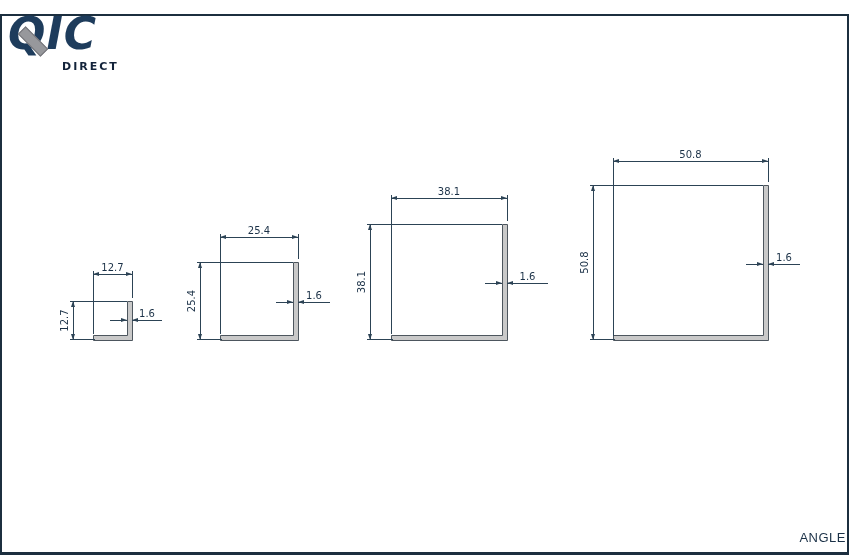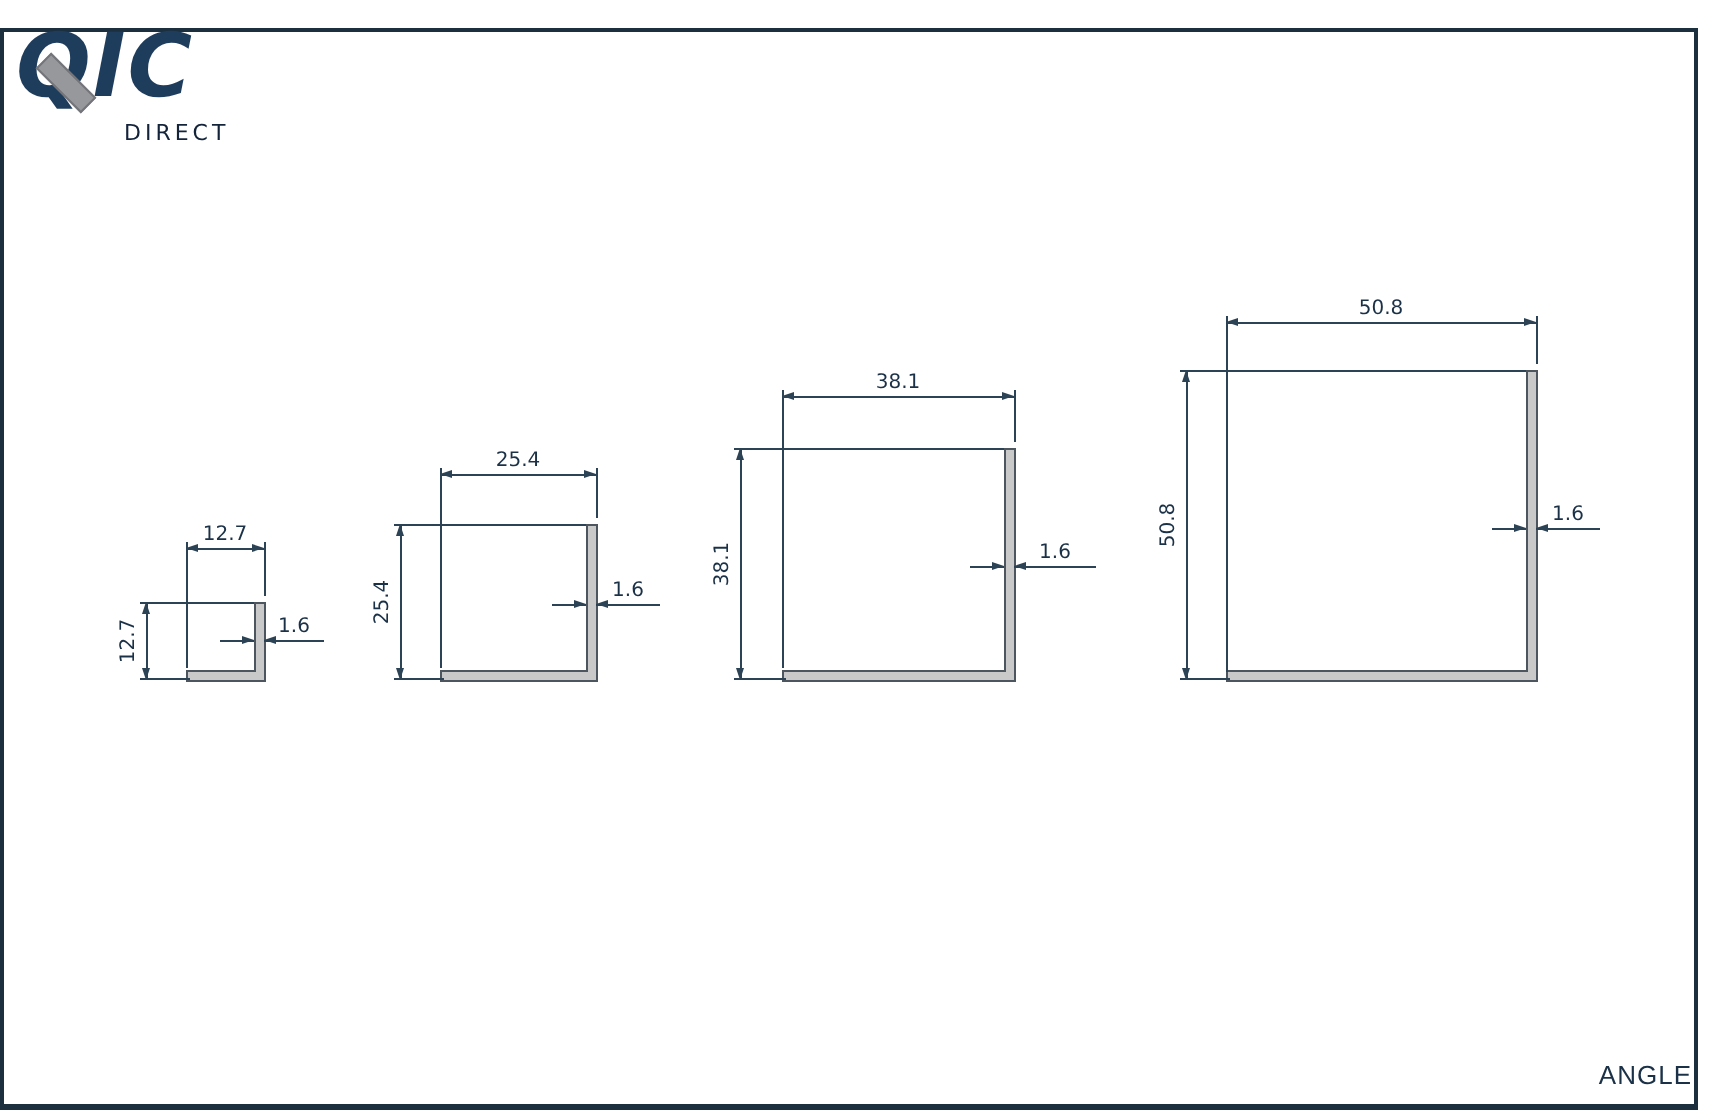--- a/index.html
+++ b/index.html
@@ -18,21 +18,21 @@
     position:absolute; left:0; top:-6px;
     font-family:"DejaVu Sans", sans-serif; font-style:italic; font-weight:bold;
     font-size:44px; line-height:48px; letter-spacing:1px; color:#1e3c5c;
   }
   #logo-slash {
     position:absolute; left:9px; top:20px; width:30px; height:9px;
     background:#97989c; border:1px solid #74757a; transform:rotate(45deg);
   }
   #logo-subtext {
     position:absolute; left:54px; top:44px;
-    font-size:11px; font-weight:normal; letter-spacing:2px; color:#13233a;
+    font-size:11px; font-weight:bold; letter-spacing:2px; color:#13233a;
   }
   
   #sheet-title {
     position:absolute; left:780px; top:530px; width:66px; text-align:right;
     font-family:"Liberation Sans","DejaVu Sans",sans-serif;
     font-size:13px; letter-spacing:0.5px; color:#1b3147;
   }
   
   .ln  { position:absolute; background:#2c4355; }
   .hln { height:1px; }

